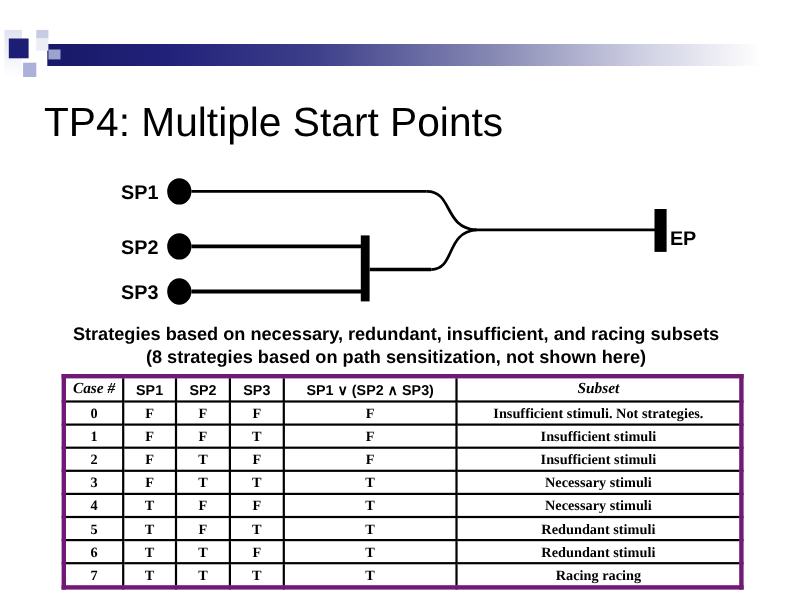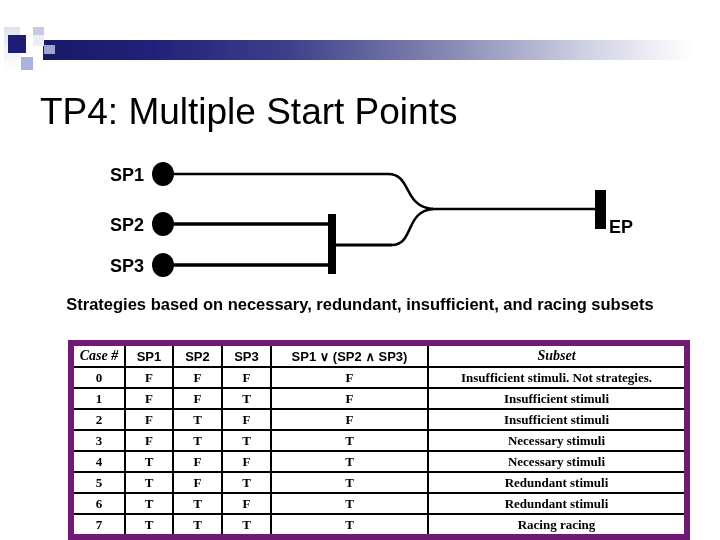--- a/index.html
+++ b/index.html
@@ -22,29 +22,29 @@
   
   .title{position:absolute;left:40px;top:64px;font-size:37px;font-weight:400;
          letter-spacing:0;white-space:nowrap;}
 
   
   .diagram{position:absolute;left:0;top:0;}
   .dlabel{position:absolute;font-weight:bold;font-size:18px;white-space:nowrap;}
   .lbl-sp1{left:110px;top:138px;}
   .lbl-sp2{left:110px;top:188px;}
   .lbl-sp3{left:110px;top:229px;}
-  .lbl-ep{left:609px;top:190px;}
+  .lbl-ep{left:609px;top:180px;}
 
   
   .strat{position:absolute;left:0;top:267px;width:720px;text-align:center;
          font-weight:bold;font-size:16.5px;line-height:21px;}
 
   
-  table.truth{position:absolute;left:68px;top:313px;border-collapse:collapse;
-              table-layout:fixed;border:6px solid #701a75;background:#fff;}
+  table.truth{position:absolute;left:56px;top:313px;border-collapse:collapse;
+              table-layout:fixed;border:4px solid #701a75;background:#fff;}
   table.truth th,table.truth td{border:2px solid #000;padding:0;margin:0;
               text-align:center;vertical-align:middle;white-space:nowrap;overflow:hidden;}
   table.truth th{height:20px;}
   table.truth td{height:19px;}
   .h-serif{font-family:"Liberation Serif",serif;font-style:italic;font-weight:bold;font-size:14px;}
   .h-sans{font-family:"Liberation Sans",sans-serif;font-weight:bold;font-size:13px;}
   .c-serif{font-family:"Liberation Serif",serif;font-weight:bold;font-size:13px;}
 
   .pagenum{position:absolute;left:664px;top:511px;width:20px;text-align:center;
            font-family:"Liberation Serif",serif;font-weight:bold;font-size:13px;}
@@ -79,20 +79,21 @@
     <rect x="595" y="163" width="11" height="39" fill="#000"></rect>
   </svg>
 
   <div class="dlabel lbl-sp1">SP1</div>
   <div class="dlabel lbl-sp2">SP2</div>
   <div class="dlabel lbl-sp3">SP3</div>
   <div class="dlabel lbl-ep">EP</div>
 
   <div class="strat">
     <div>Strategies based on necessary, redundant, insufficient, and racing subsets</div>
+    <div>(8 strategies based on path sensitization, not shown here)</div>
   </div>
 
   <table class="truth">
     <colgroup>
       <col style="width:54px">
         <col style="width:48px">
         <col style="width:49px">
       <col style="width:49px">
         <col style="width:157px">
         <col style="width:259px">

